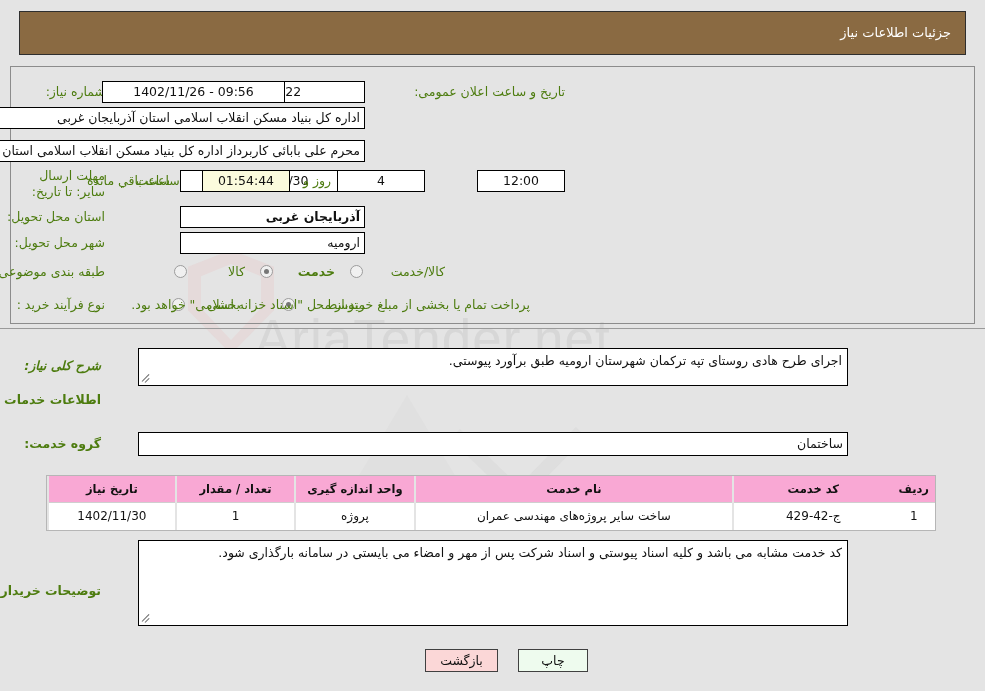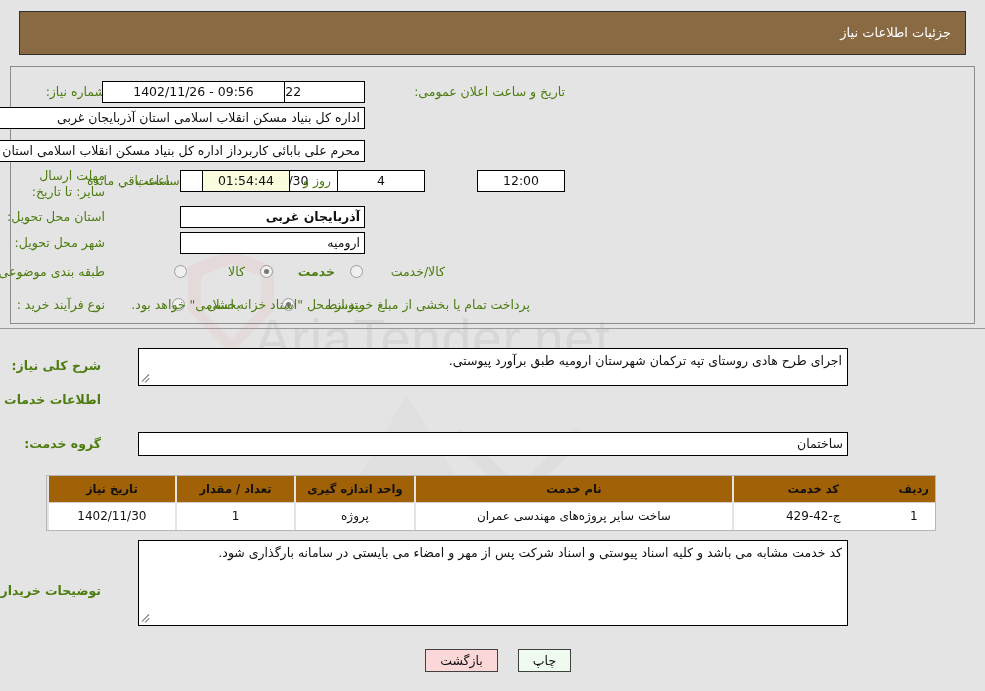--- a/index.html
+++ b/index.html
@@ -184,21 +184,21 @@
     border: 1px solid #b6b6b6;
     z-index: 3;
     background: #fff;
   }
   table.grid {
     width: 100%;
     border-collapse: collapse;
     font-size: 12px;
   }
   table.grid th {
-    background: #a16207;
+    background: #f9a8d4;
     color: #111;
     font-weight: bold;
     font-size: 11.5px;
     height: 26px;
     border-left: 2px solid #e4e4e4;
     border-bottom: 1px solid #cfcfcf;
     padding: 0 6px;
   }
   table.grid th:first-child { border-left: none; }
   table.grid td {
@@ -294,21 +294,21 @@
   <div class="radio" style="right:800px; top:298px;"></div>
   <div class="lbl" style="right:745px; top:297px;">بخشی</div>
 
   <div class="radio on" style="right:690px; top:298px;"></div>
   <div class="lbl" style="right:620px; top:297px;">متوسط</div>
 
   <div class="lbl" style="right:455px; top:297px;">پرداخت تمام یا بخشی از مبلغ خرید،از محل "اسناد خزانه اسلامی" خواهد بود.</div>
 
   <div class="divider" style="top:328px;"></div>
 
-  <div class="lbl b" style="right:884px; top:358px;">شرح کلی نیاز:</div>
+  <div class="lbl b" style="right:884px; top:358px;font-style:italic;">شرح کلی نیاز:</div>
   <div class="tbox" style="right:137px; top:348px; width:710px; height:38px;">
     <div class="txt">اجرای طرح هادی روستای تپه ترکمان شهرستان ارومیه طبق برآورد پیوستی.</div>
     <div class="grip"></div>
   </div>
 
   <div class="lbl b" style="right:884px; top:392px;">اطلاعات خدمات مورد نیاز</div>
 
   <div class="lbl b" style="right:884px; top:436px;">گروه خدمت:</div>
   <div class="fld r" style="right:137px; top:432px; width:710px; height:24px; line-height:22px;">ساختمان</div>
 
@@ -336,16 +336,16 @@
       </tbody>
     </table>
   </div>
 
   <div class="lbl b" style="right:884px; top:583px;">توضیحات خریدار:</div>
   <div class="tbox" style="right:137px; top:540px; width:710px; height:86px;">
     <div class="txt">کد خدمت مشابه می باشد و کلیه اسناد پیوستی و اسناد شرکت پس از مهر و امضاء می بایستی در سامانه بارگذاری شود.</div>
     <div class="grip"></div>
   </div>
 
-  <div class="btn btn-print" style="left:518px; top:649px; width:53px;">چاپ</div>
+  <div class="btn btn-print" style="left:518px; top:649px; width:70px;">چاپ</div>
   <div class="btn btn-back" style="left:425px; top:649px; width:73px;">بازگشت</div>
 
 </div>
 
 </body></html>

